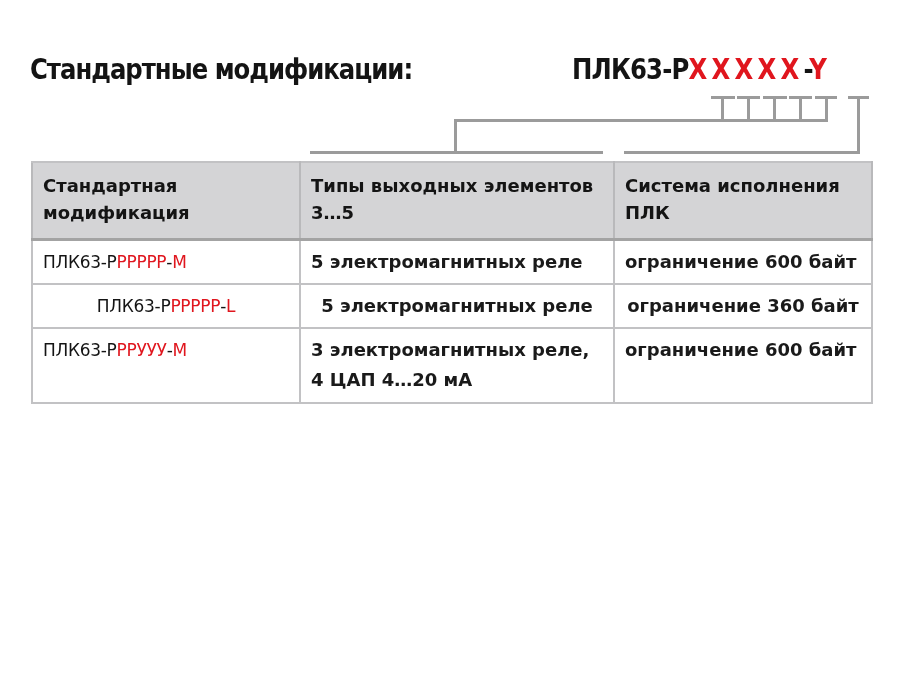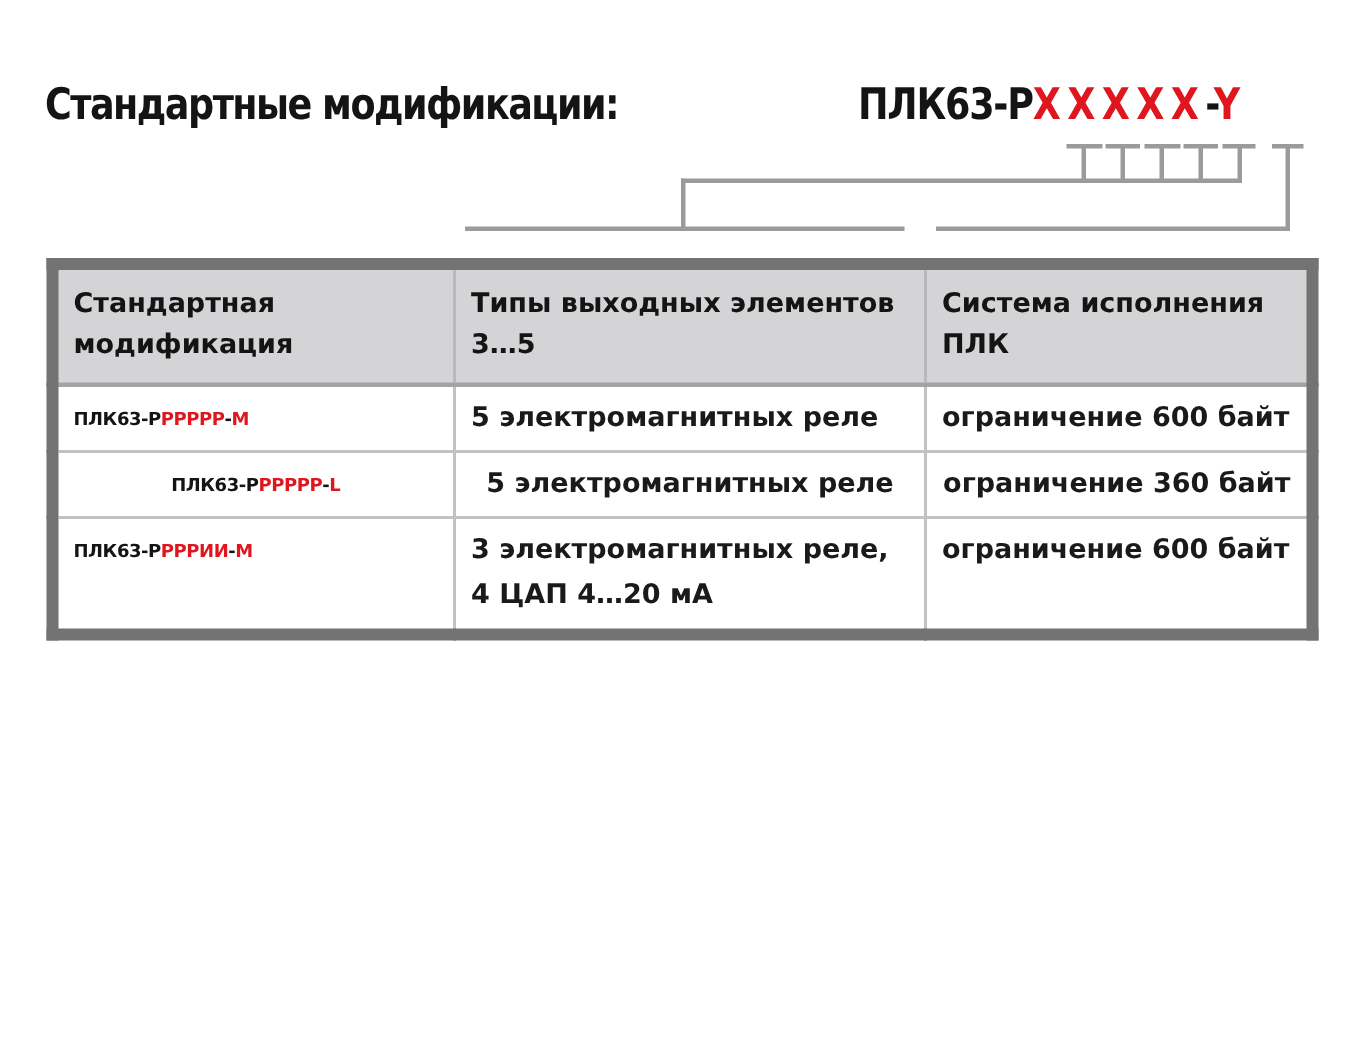--- a/index.html
+++ b/index.html
@@ -17,36 +17,36 @@
     position: absolute; left: 572px; top: 52px;
     font-family: "DejaVu Sans", sans-serif; font-weight: bold;
     font-size: 29px; letter-spacing: -1px; transform: scaleX(0.84); transform-origin: left top;
     white-space: nowrap; color: #141414;
   }
   .model .x { color: #e0161e; letter-spacing: 5px; }
   .model .y { color: #e0161e; }
   .model .dash { color: #141414; }
   .line { position: absolute; background: #9b9b9b; }
   table {
-    position: absolute; left: 31px; top: 172px; width: 840px;
-    border-collapse: collapse; border: 8px solid #737373;
+    position: absolute; left: 31px; top: 161px; width: 840px;
+    border-collapse: collapse; border: 1px solid #737373;
     font-size: 18px; table-layout: fixed;
   }
   col.c1 { width: 268px; } col.c2 { width: 314px; } col.c3 { width: 258px; }
   th, td {
     border: 2px solid #c2c2c4; text-align: left; vertical-align: top;
     padding: 0 10px;
   }
   thead th {
     background: #d4d4d6; font-weight: bold; font-size: 18px; line-height: 27px;
     padding-top: 9px; padding-bottom: 5px; height: 61px; color: #141414;
     border-bottom: 3px solid #a3a3a3; border-left: 2px solid #b9b9bb; border-right: 2px solid #b9b9bb;
   }
   tbody td { line-height: 30px; padding-top: 6px; color: #1a1a1a; font-weight: bold; }
-  tbody td.code { font-weight: bold; font-size: 12px; letter-spacing: -0.3px; }
+  tbody td.code { font-weight: normal; font-size: 17px; letter-spacing: -0.3px; }
   .code .r { color: #e0161e; }
   .code .k { color: #141414; }
   tr.r1 td { height: 36px; } tr.r2 td { height: 36px; text-align: center; }
   tr.tall td { height: 67px; }
   tr.last td { height: 77px; }
 </style>
 </head>
 <body>
 
 <div class="title">Стандартные модификации:</div>
@@ -98,21 +98,21 @@
       <td>ограничение 600 байт</td>
     </tr>
     <tr class="r2">
       <td class="code"><span class="k">ПЛК63-Р</span><span class="r">РРРРР</span><span class="k">-</span><span class="r">L</span></td>
       <td>
           <div>5 электромагнитных реле</div>
         </td>
       <td>ограничение 360 байт</td>
     </tr>
     <tr class="tall">
-      <td class="code"><span class="k">ПЛК63-Р</span><span class="r">РРРИИ</span><span class="k">-</span><span class="r">М</span></td>
+      <td class="code"><span class="k">ПЛК63-Р</span><span class="r">РРУУУ</span><span class="k">-</span><span class="r">М</span></td>
       <td>
           <div>3 электромагнитных реле,</div>
           <div>4 ЦАП 4…20 мА</div>
         </td>
       <td>ограничение 600 байт</td>
     </tr>
   </tbody>
 </table>
 
 </body></html>

